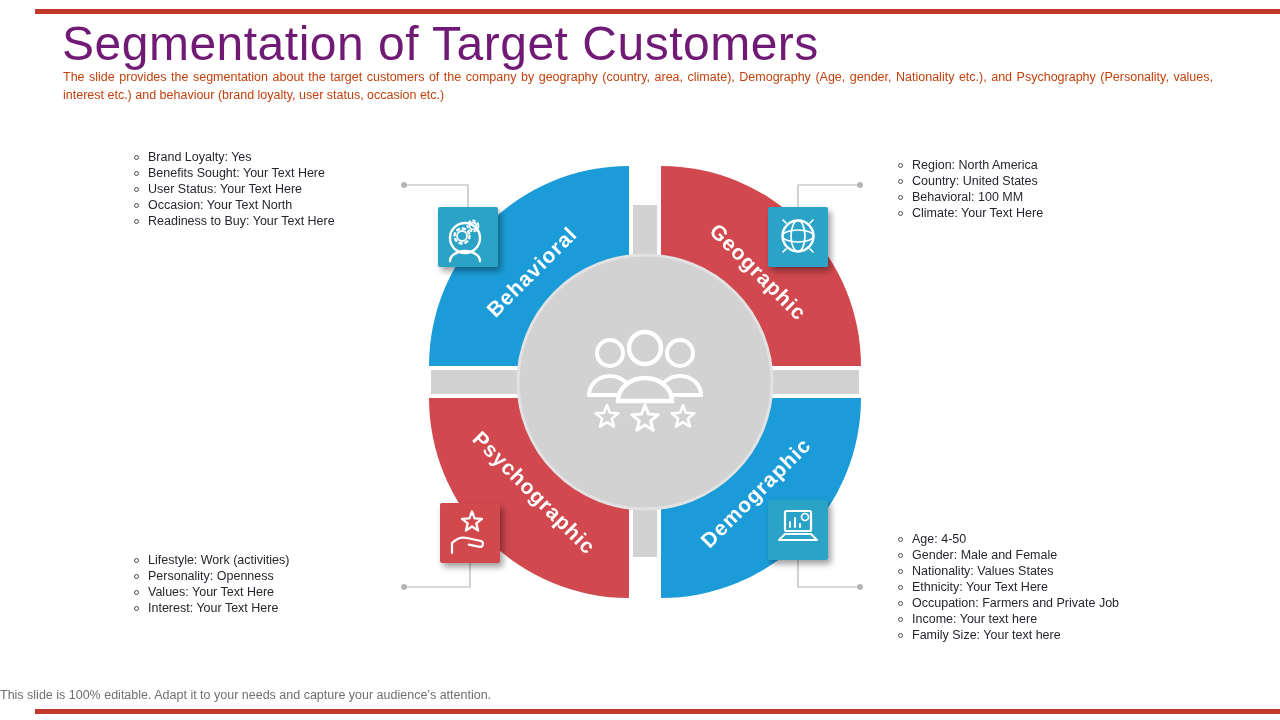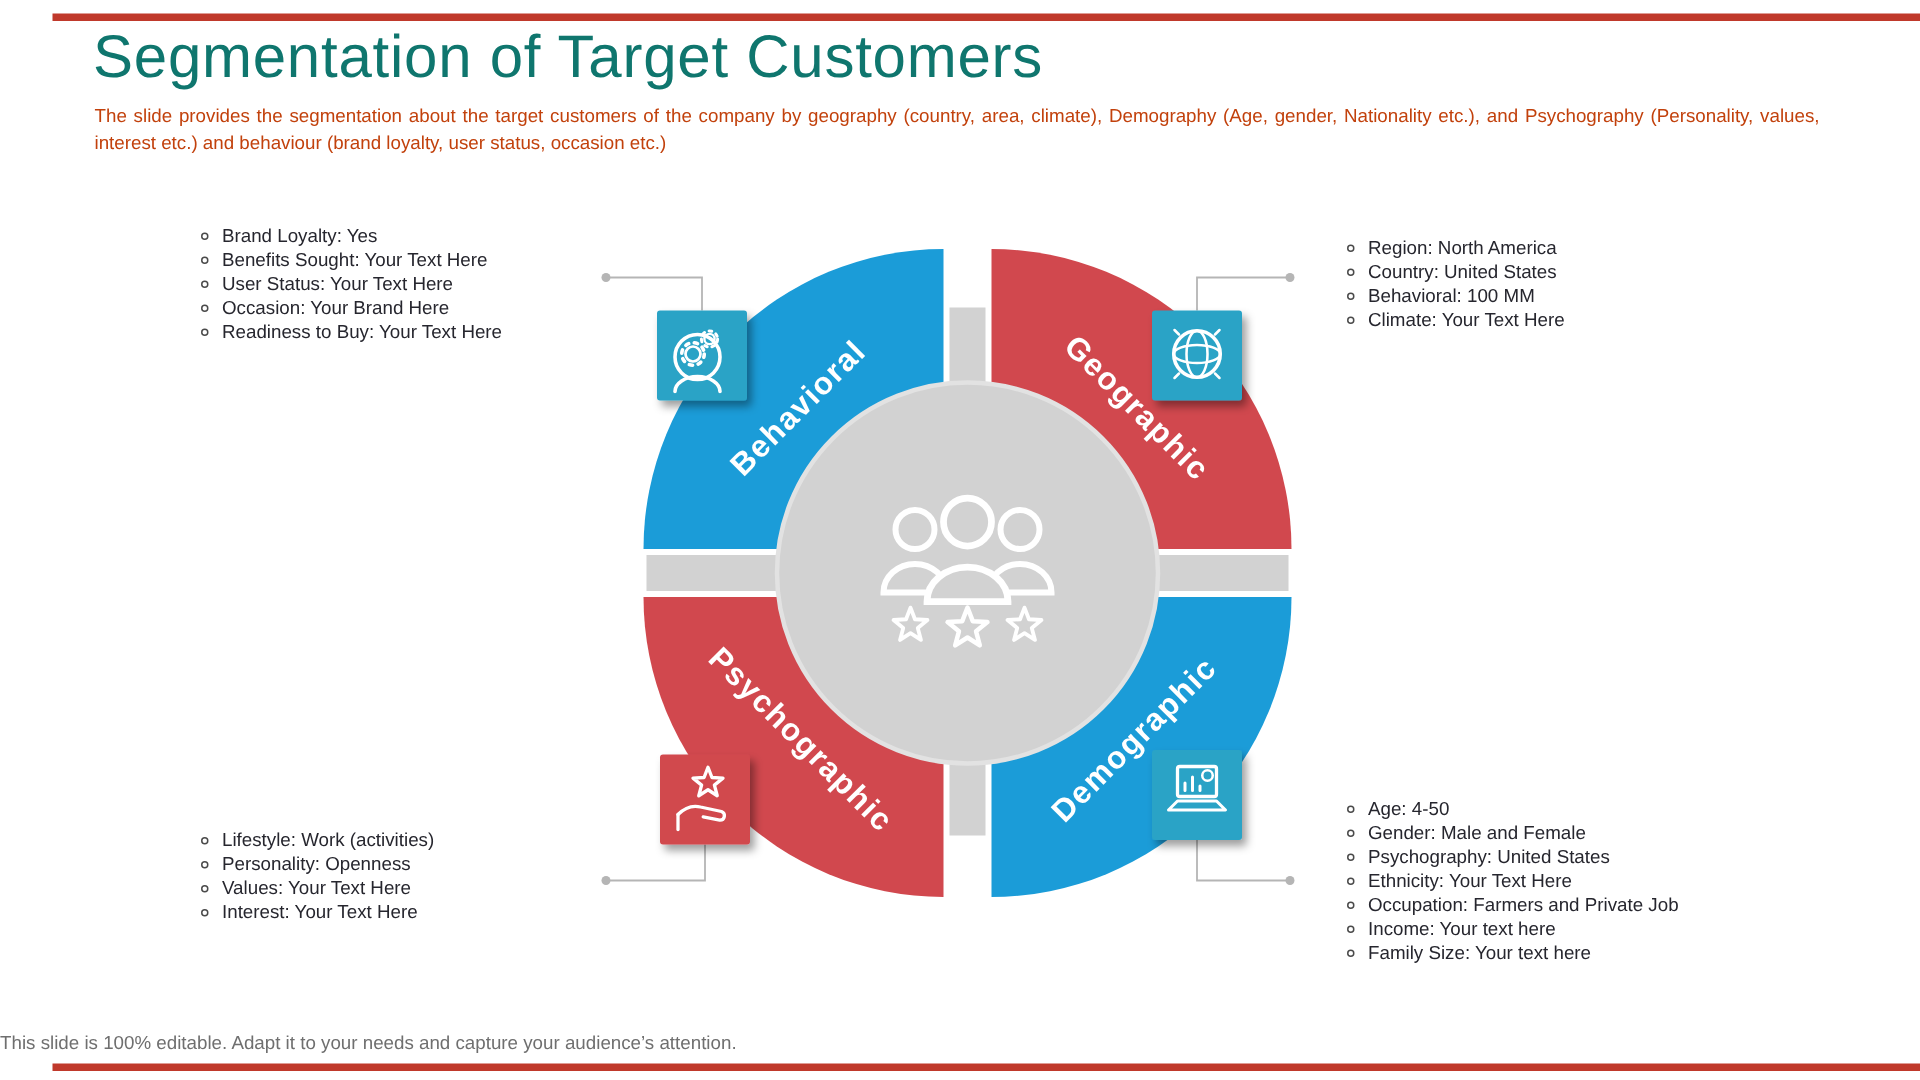--- a/index.html
+++ b/index.html
@@ -3,21 +3,21 @@
 <meta charset="utf-8">
 <style>
   * { margin:0; padding:0; box-sizing:border-box; }
   body { background:#ffffff; font-family:"Liberation Sans", sans-serif; }
   .slide { position:relative; width:1280px; height:720px; background:#ffffff; overflow:hidden; }
 
   .bar { position:absolute; left:35px; right:0; height:5px; }
   .bar.top { top:9px; }
   .bar.bottom { bottom:6px; }
 
-  .title { position:absolute; left:62px; top:16px; font-size:40px; font-weight:400; color:#0f766e; letter-spacing:0.5px; }
+  .title { position:absolute; left:62px; top:16px; font-size:48px; font-weight:400; color:#701a75; letter-spacing:0.5px; }
   .desc { position:absolute; left:63px; top:68px; width:1150px; font-size:12.5px; line-height:1.45; color:#c2410c; text-align:justify; }
 
   ul.bullets { position:absolute; list-style:none; }
   ul.bullets li { display:flex; align-items:center; height:16px; font-size:12.5px; color:#26262e; white-space:nowrap; }
   ul.bullets .b { display:inline-block; width:5px; height:5px; border:1.2px solid #4a4a4a; border-radius:50%; margin-right:9px; flex:0 0 auto; }
 
   .list-behavioral   { left:134px; top:149px;text-align:right; }
   .list-geographic   { left:898px; top:157px;text-align:right; }
   .list-psychographic{ left:134px; top:552px; }
   .list-demographic  { left:898px; top:531px; }
@@ -50,21 +50,21 @@
     <li>
         <span class="b"></span>
         <span>Benefits Sought: Your Text Here</span>
       </li>
     <li>
         <span class="b"></span>
         <span>User Status: Your Text Here</span>
       </li>
     <li>
         <span class="b"></span>
-        <span>Occasion: Your Brand Here</span>
+        <span>Occasion: Your Text North</span>
       </li>
     <li>
         <span class="b"></span>
         <span>Readiness to Buy: Your Text Here</span>
       </li>
   </ul>
 
   <ul class="bullets list-geographic">
     <li>
         <span class="b"></span>
@@ -107,21 +107,21 @@
     <li>
         <span class="b"></span>
         <span>Age: 4-50</span>
       </li>
     <li>
         <span class="b"></span>
         <span>Gender: Male and Female</span>
       </li>
     <li>
         <span class="b"></span>
-        <span>Psychography: United States</span>
+        <span>Nationality: Values States</span>
       </li>
     <li>
         <span class="b"></span>
         <span>Ethnicity: Your Text Here</span>
       </li>
     <li>
         <span class="b"></span>
         <span>Occupation: Farmers and Private Job</span>
       </li>
     <li>

